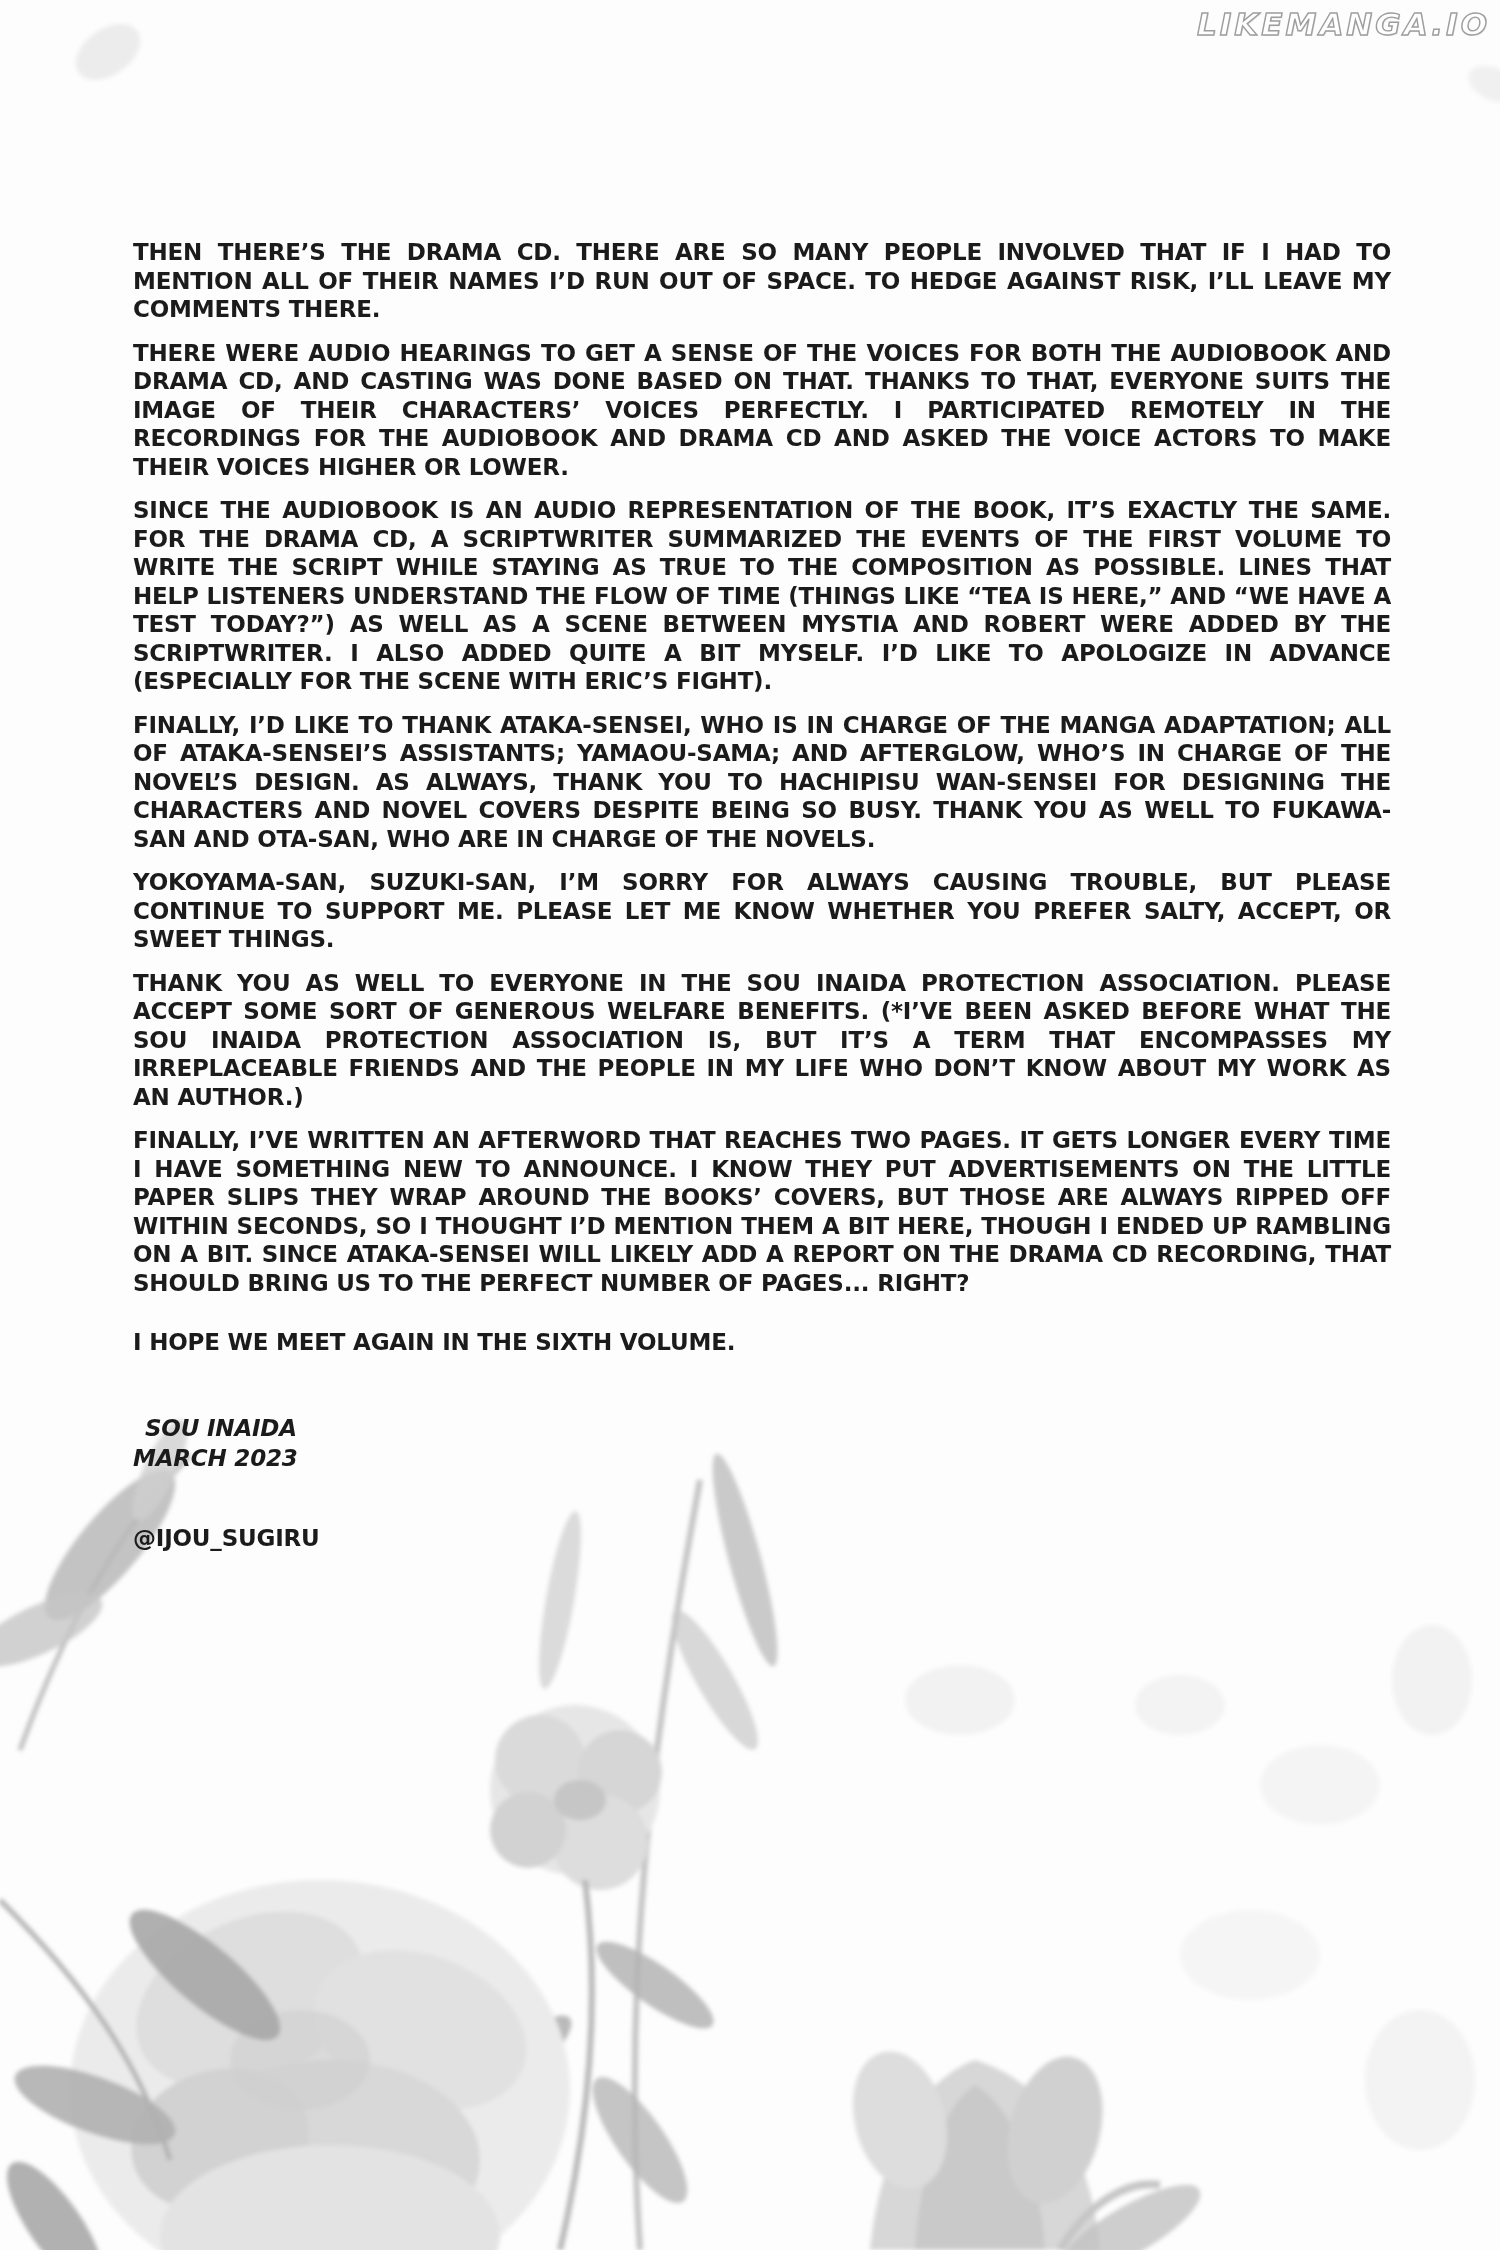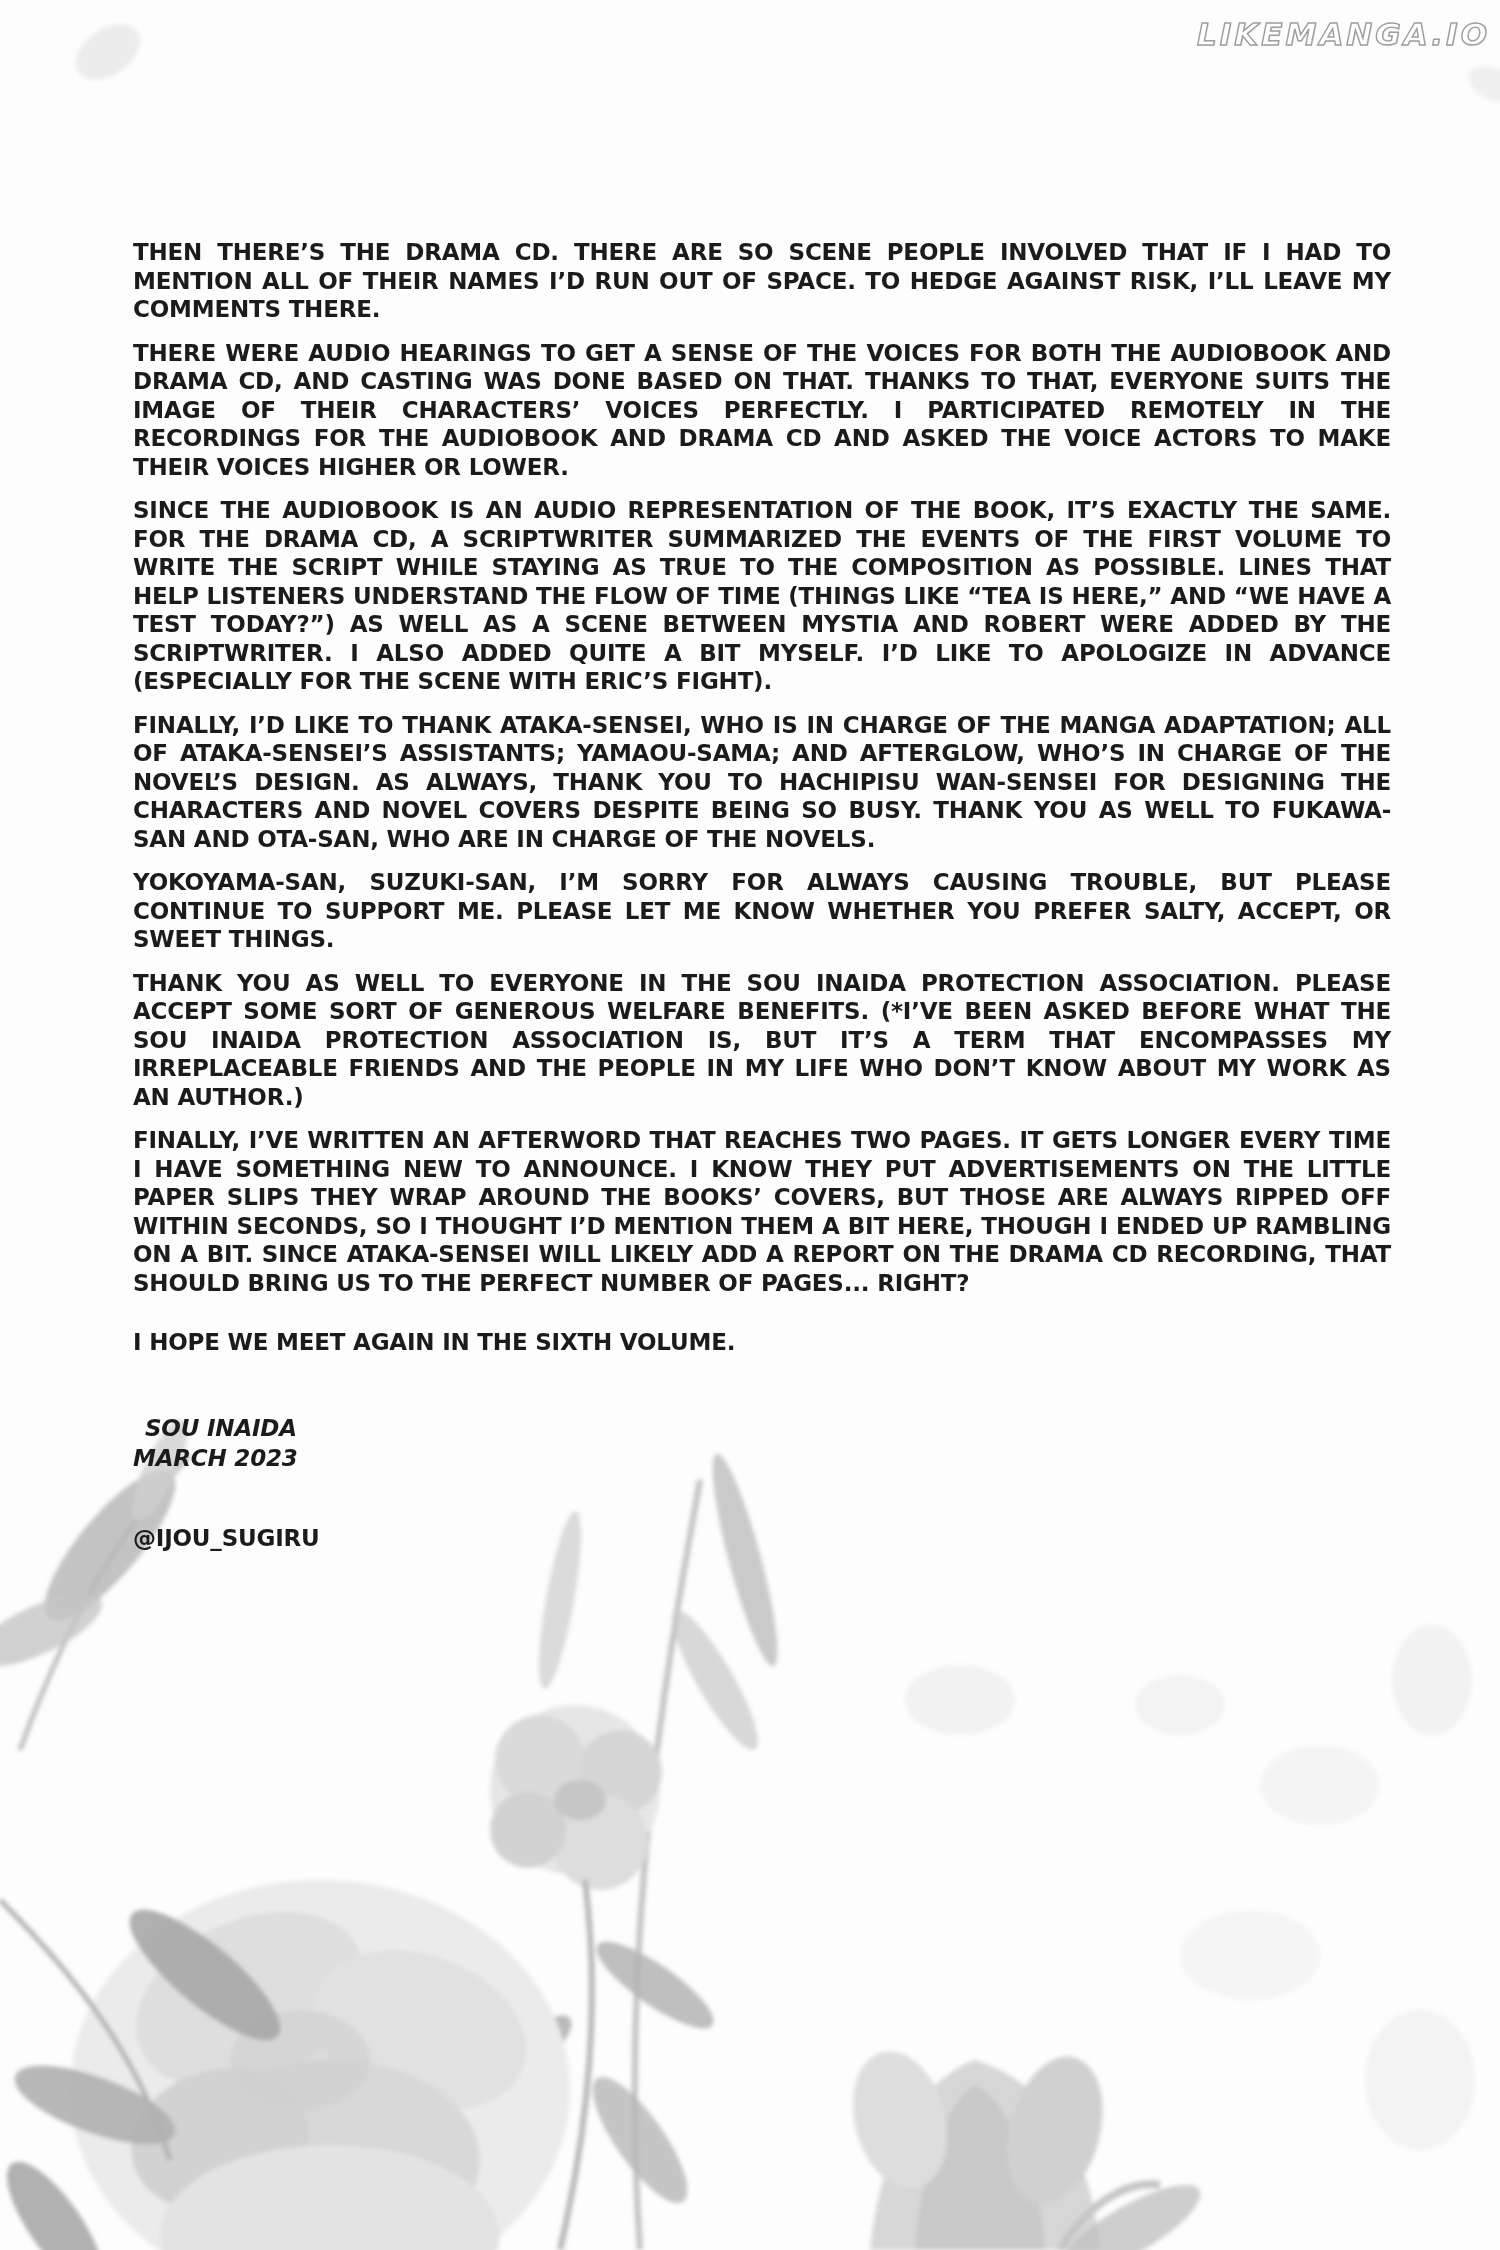--- a/index.html
+++ b/index.html
@@ -15,21 +15,21 @@
   
   .floral {
     position: absolute; inset: 0;
     width: 1500px; height: 2250px;
     z-index: 0;
   }
 
   
   .watermark {
     position: absolute;
-    top: 16px; right: 10px;
+    top: 6px; right: 10px;
     z-index: 3;
     font-family: "DejaVu Sans", "Liberation Sans", sans-serif;
     font-weight: 800;
     font-style: italic;
     font-size: 31px;
     letter-spacing: 3px;
     color: #ffffff;
     -webkit-text-stroke: 1.4px #9e9e9e;
     text-shadow: 0 0 1px #cfcfcf, 1px 1px 0 #e3e3e3;
     white-space: nowrap;
@@ -120,21 +120,21 @@
       <ellipse cx="900" cy="2120" rx="45" ry="70" transform="rotate(-15 900 2120)" fill="#dddddd"></ellipse>
       <ellipse cx="1055" cy="2130" rx="45" ry="75" transform="rotate(15 1055 2130)" fill="#d0d0d0"></ellipse>
       <path d="M 1060 2250 C 1090 2200 1130 2180 1160 2185" stroke="#c6c6c6" stroke-width="8" fill="none"></path>
       <ellipse cx="1130" cy="2230" rx="80" ry="24" transform="rotate(-30 1130 2230)" fill="#c2c2c2" fill-opacity="0.8"></ellipse>
     </g>
   </svg>
 
   <div class="watermark">LIKEMANGA.IO</div>
 
   <main class="textblock">
-    <p>THEN THERE’S THE DRAMA CD. THERE ARE SO SCENE PEOPLE INVOLVED THAT IF I HAD TO MENTION ALL OF THEIR NAMES I’D RUN OUT OF SPACE. TO HEDGE AGAINST RISK, I’LL LEAVE MY COMMENTS THERE.</p>
+    <p>THEN THERE’S THE DRAMA CD. THERE ARE SO MANY PEOPLE INVOLVED THAT IF I HAD TO MENTION ALL OF THEIR NAMES I’D RUN OUT OF SPACE. TO HEDGE AGAINST RISK, I’LL LEAVE MY COMMENTS THERE.</p>
     <p>THERE WERE AUDIO HEARINGS TO GET A SENSE OF THE VOICES FOR BOTH THE AUDIOBOOK AND DRAMA CD, AND CASTING WAS DONE BASED ON THAT. THANKS TO THAT, EVERYONE SUITS THE IMAGE OF THEIR CHARACTERS’ VOICES PERFECTLY. I PARTICIPATED REMOTELY IN THE RECORDINGS FOR THE AUDIOBOOK AND DRAMA CD AND ASKED THE VOICE ACTORS TO MAKE THEIR VOICES HIGHER OR LOWER.</p>
     <p>SINCE THE AUDIOBOOK IS AN AUDIO REPRESENTATION OF THE BOOK, IT’S EXACTLY THE SAME. FOR THE DRAMA CD, A SCRIPTWRITER SUMMARIZED THE EVENTS OF THE FIRST VOLUME TO WRITE THE SCRIPT WHILE STAYING AS TRUE TO THE COMPOSITION AS POSSIBLE. LINES THAT HELP LISTENERS UNDERSTAND THE FLOW OF TIME (THINGS LIKE “TEA IS HERE,” AND “WE HAVE A TEST TODAY?”) AS WELL AS A SCENE BETWEEN MYSTIA AND ROBERT WERE ADDED BY THE SCRIPTWRITER. I ALSO ADDED QUITE A BIT MYSELF. I’D LIKE TO APOLOGIZE IN ADVANCE (ESPECIALLY FOR THE SCENE WITH ERIC’S FIGHT).</p>
     <p>FINALLY, I’D LIKE TO THANK ATAKA-SENSEI, WHO IS IN CHARGE OF THE MANGA ADAPTATION; ALL OF ATAKA-SENSEI’S ASSISTANTS; YAMAOU-SAMA; AND AFTERGLOW, WHO’S IN CHARGE OF THE NOVEL’S DESIGN. AS ALWAYS, THANK YOU TO HACHIPISU WAN-SENSEI FOR DESIGNING THE CHARACTERS AND NOVEL COVERS DESPITE BEING SO BUSY. THANK YOU AS WELL TO FUKAWA-SAN AND OTA-SAN, WHO ARE IN CHARGE OF THE NOVELS.</p>
     <p>YOKOYAMA-SAN, SUZUKI-SAN, I’M SORRY FOR ALWAYS CAUSING TROUBLE, BUT PLEASE CONTINUE TO SUPPORT ME. PLEASE LET ME KNOW WHETHER YOU PREFER SALTY, ACCEPT, OR SWEET THINGS.</p>
     <p>THANK YOU AS WELL TO EVERYONE IN THE SOU INAIDA PROTECTION ASSOCIATION. PLEASE ACCEPT SOME SORT OF GENEROUS WELFARE BENEFITS. (*I’VE BEEN ASKED BEFORE WHAT THE SOU INAIDA PROTECTION ASSOCIATION IS, BUT IT’S A TERM THAT ENCOMPASSES MY IRREPLACEABLE FRIENDS AND THE PEOPLE IN MY LIFE WHO DON’T KNOW ABOUT MY WORK AS AN AUTHOR.)</p>
     <p>FINALLY, I’VE WRITTEN AN AFTERWORD THAT REACHES TWO PAGES. IT GETS LONGER EVERY TIME I HAVE SOMETHING NEW TO ANNOUNCE. I KNOW THEY PUT ADVERTISEMENTS ON THE LITTLE PAPER SLIPS THEY WRAP AROUND THE BOOKS’ COVERS, BUT THOSE ARE ALWAYS RIPPED OFF WITHIN SECONDS, SO I THOUGHT I’D MENTION THEM A BIT HERE, THOUGH I ENDED UP RAMBLING ON A BIT. SINCE ATAKA-SENSEI WILL LIKELY ADD A REPORT ON THE DRAMA CD RECORDING, THAT SHOULD BRING US TO THE PERFECT NUMBER OF PAGES... RIGHT?</p>
     <p class="closing">I HOPE WE MEET AGAIN IN THE SIXTH VOLUME.</p>
 
     <div class="sig">
       <div class="author">SOU INAIDA</div>

